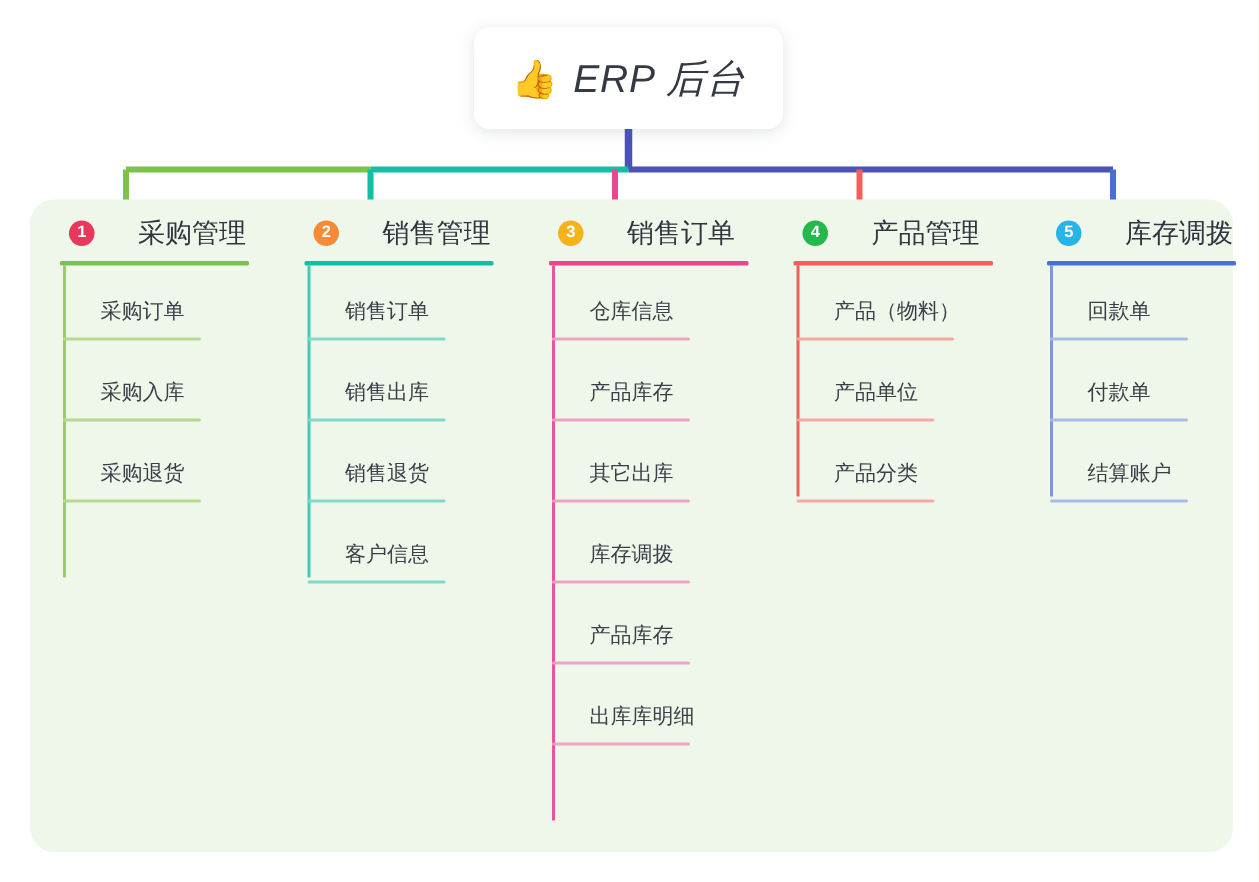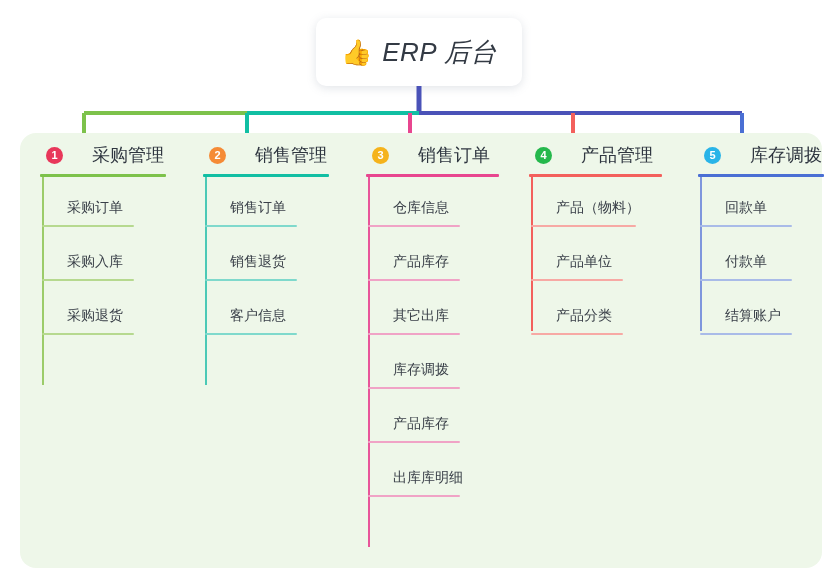--- a/index.html
+++ b/index.html
@@ -208,20 +208,24 @@
           <span class="col-title">销售管理</span>
         </div>
         <div class="col-rule" style="background: rgb(17, 191, 163);"></div>
         <div class="leaves">
           <div class="trunk" style="background: rgb(75, 201, 182); height: 208px;"></div>
           <div class="leaf">
             <span class="leaf-label">销售订单</span>
             <div class="leaf-rule" style="background: rgb(127, 217, 204);"></div>
           </div>
           <div class="leaf">
+            <span class="leaf-label">销售出库</span>
+            <div class="leaf-rule" style="background: rgb(127, 217, 204);"></div>
+          </div>
+          <div class="leaf">
             <span class="leaf-label">销售退货</span>
             <div class="leaf-rule" style="background: rgb(127, 217, 204);"></div>
           </div>
           <div class="leaf">
             <span class="leaf-label">客户信息</span>
             <div class="leaf-rule" style="background: rgb(127, 217, 204);"></div>
           </div>
         </div>
       </div>
       <div class="column col-2">

